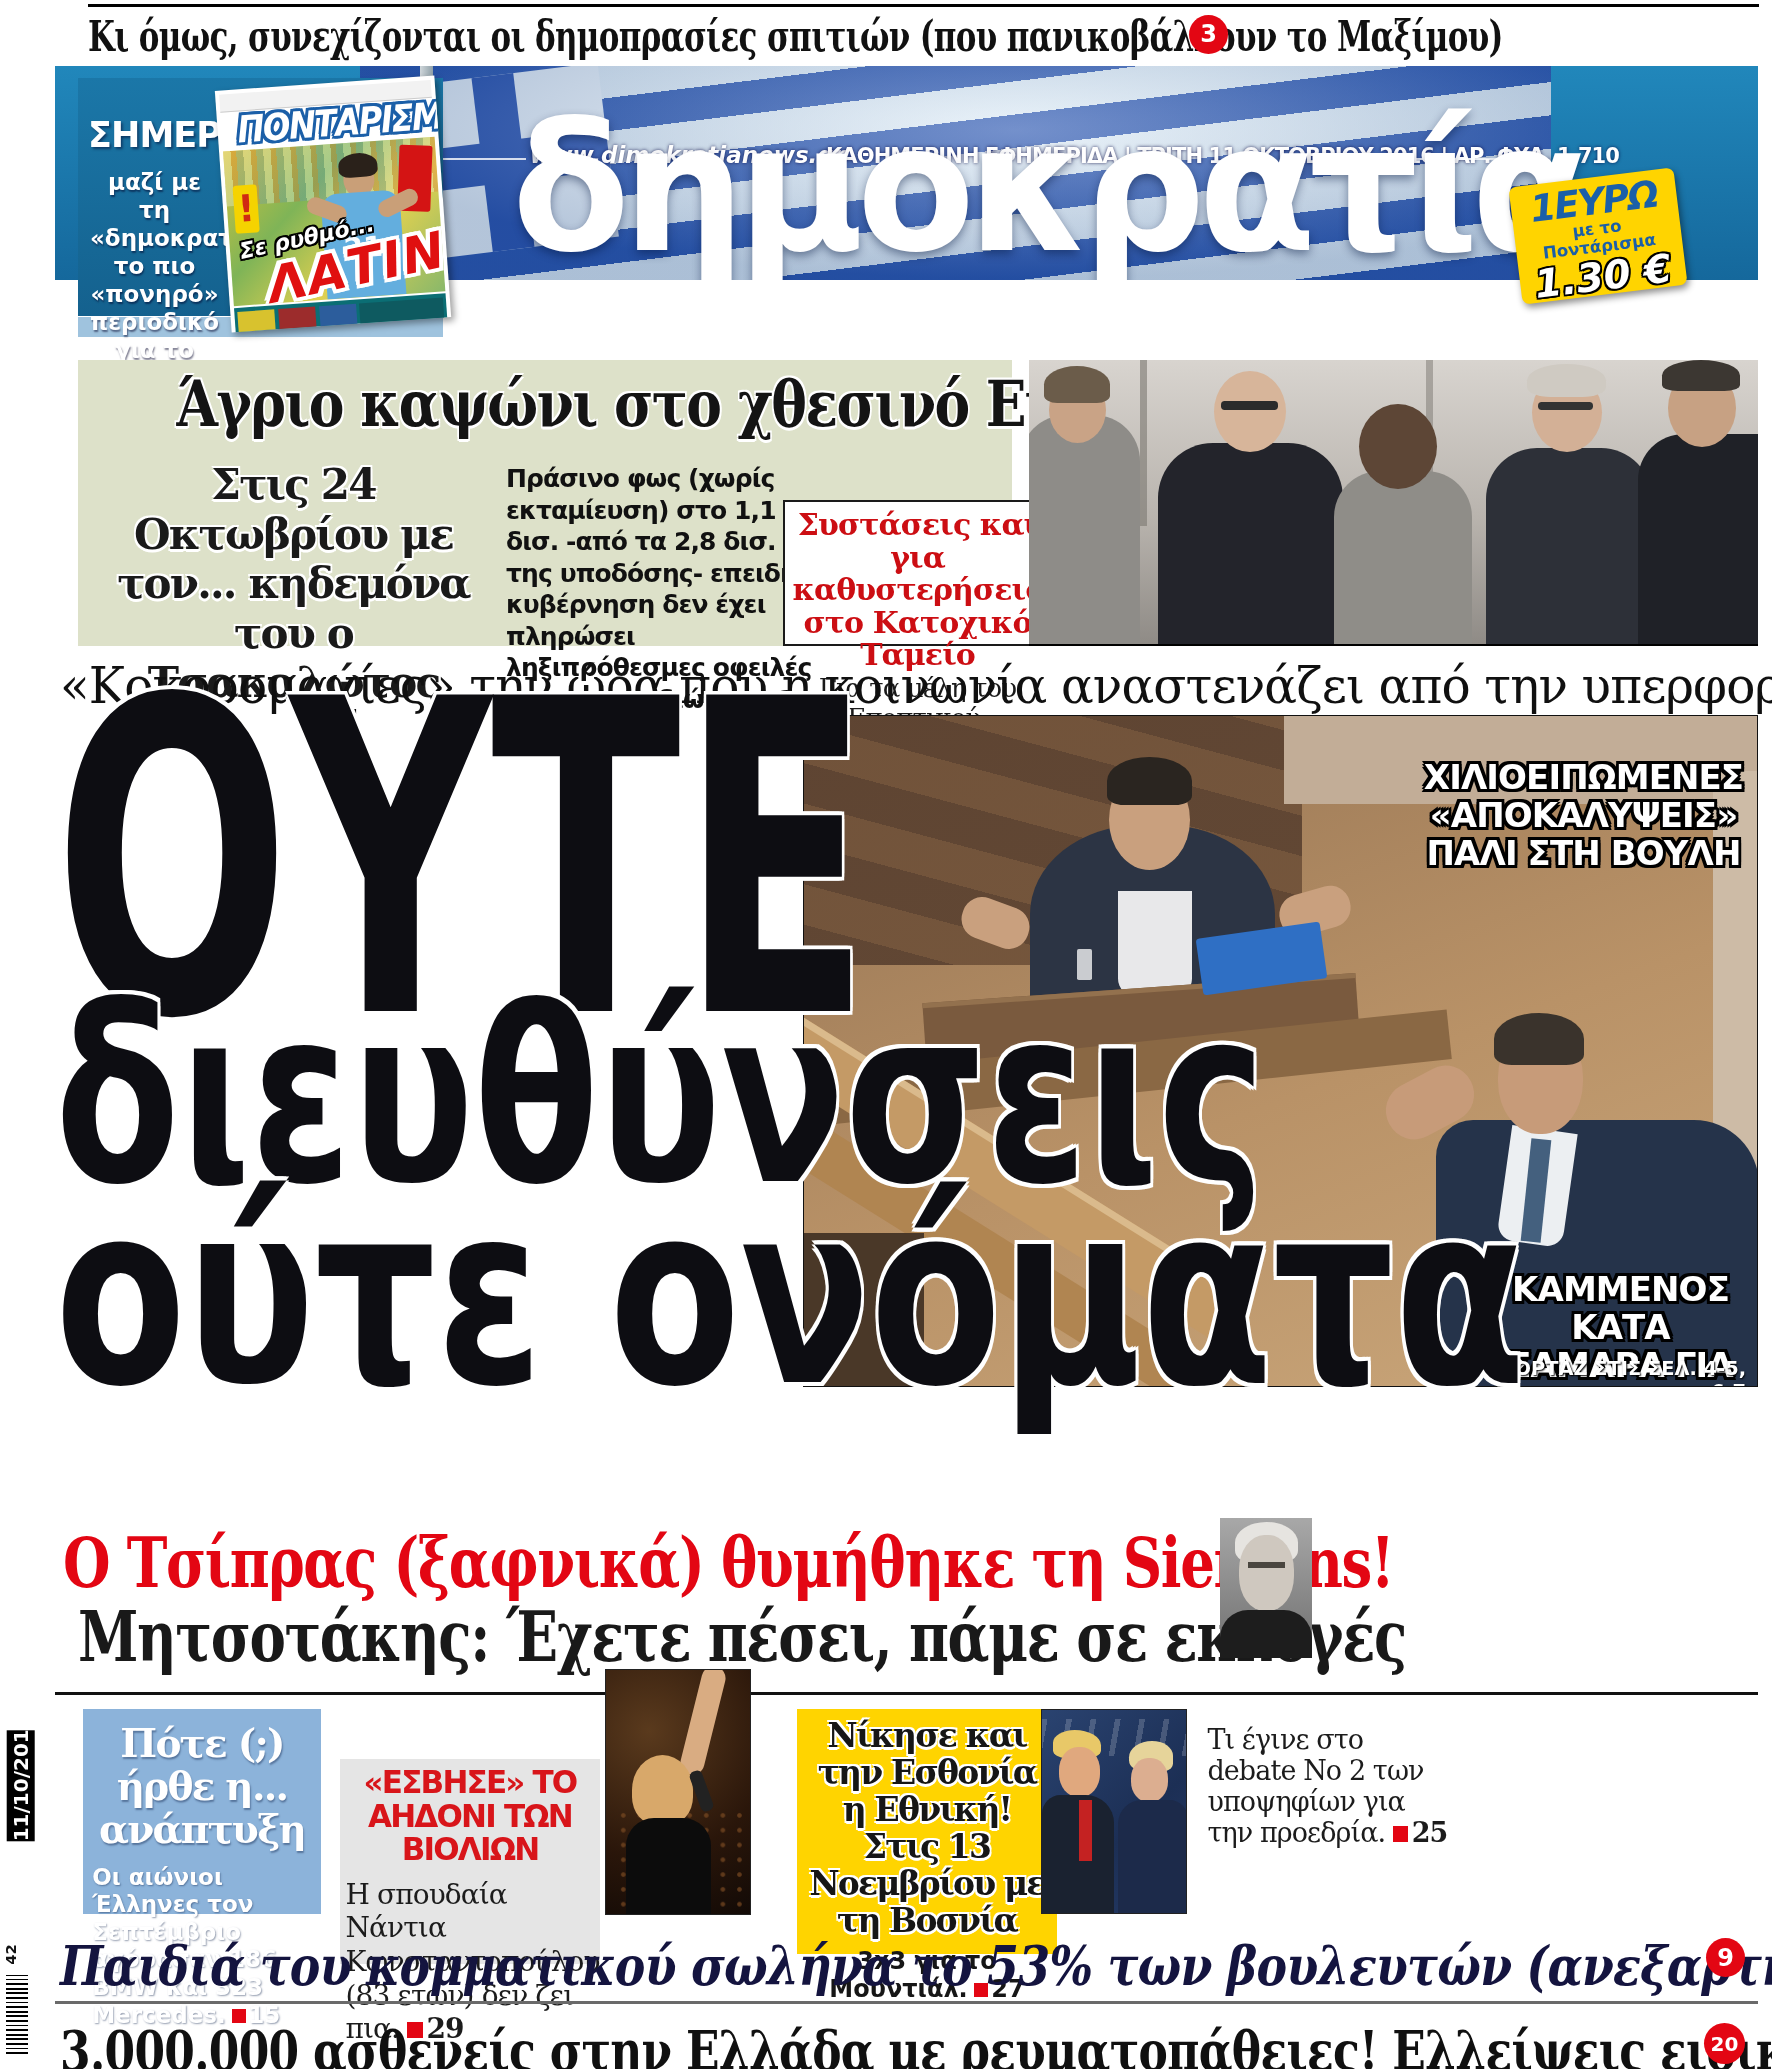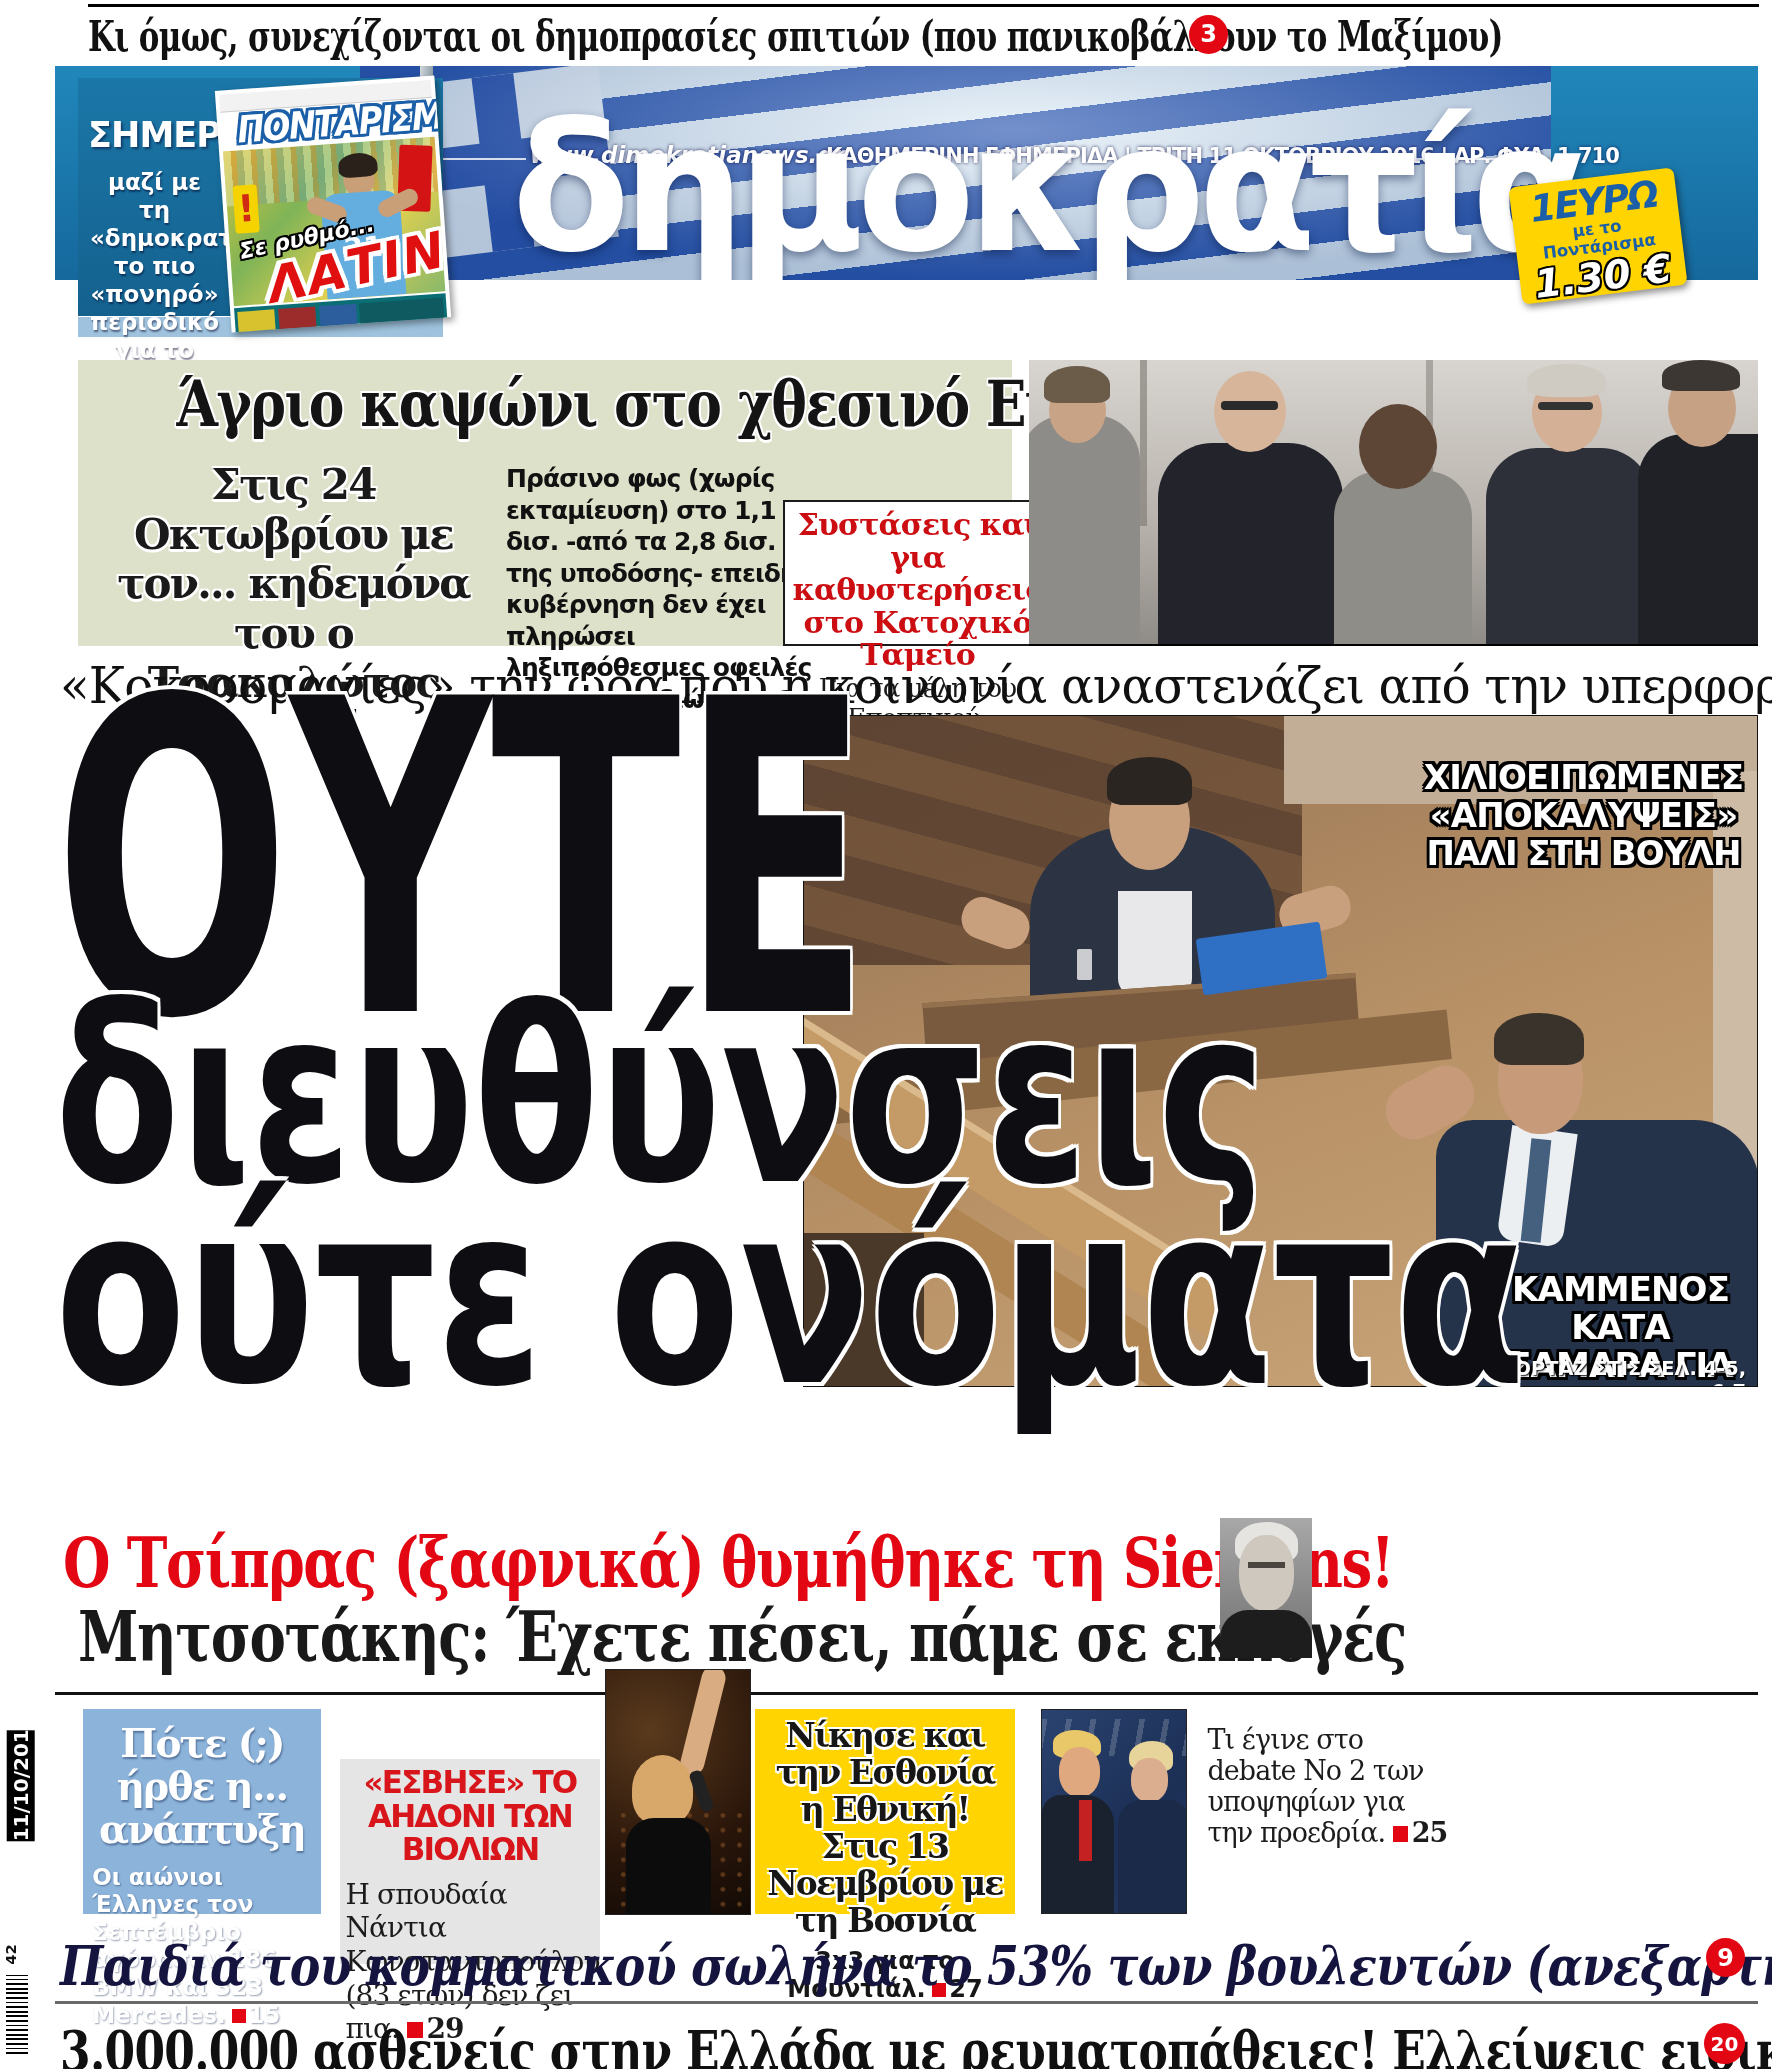--- a/index.html
+++ b/index.html
@@ -195,21 +195,21 @@
   </div>
 
   <div class="photo" style="left:605px;top:1669px;width:146px;height:246px;background:radial-gradient(circle at 30% 25%,#5a3a1d,#2a160a 60%,#120a06);border:0.9px solid #222;z-index:6">
     <div class="shape" style="left:9.2px;top:138px;width:129px;height:102px;background:radial-gradient(circle,#7a4a22 1.8px,transparent 2.8px) 0 0/16.6px 14.8px;opacity:.7"></div>
     <div class="shape" style="left:85px;top:-5.5px;width:24px;height:111px;background:#d9ac82;border-radius:12px;transform:rotate(14deg)"></div>
     <div class="shape" style="left:26px;top:85px;width:61px;height:70px;background:#d8a86a;border-radius:50% 50% 40% 40%"></div>
     <div class="shape" style="left:89px;top:100px;width:13px;height:42px;background:#222;transform:rotate(-20deg);border-radius:5.5px"></div>
     <div class="shape" style="left:20px;top:148px;width:85px;height:102px;background:#0c0c0c;border-radius:28px 28px 0 0"></div>
   </div>
 
-  <div class="abs" style="left:755px;top:1709px;width:260px;height:205px;background:#ffd400;padding:9.2px 7.4px 0">
+  <div class="abs" style="left:797px;top:1709px;width:260px;height:245px;background:#ffd400;padding:9.2px 7.4px 0">
     <div class="serif b ctr glow-w" style="font-size:33px;line-height:1.12;color:#161616;letter-spacing:-1.8px">Νίκησε και την Εσθονία η Εθνική! Στις 13 Νοεμβρίου με τη Βοσνία</div>
     <div class="b ctr" style="font-size:24px;color:#161616;margin-top:7.4px"><span>3x3 για το Μουντιάλ.</span><span class="sq"></span><span>27</span></div>
   </div>
 
   <div class="photo" style="left:1041px;top:1709px;width:146px;height:205px;background:linear-gradient(135deg,#2a4370,#1c2f55 60%,#243a66);border:0.9px solid #222">
     <div class="shape" style="left:0;top:9.2px;width:146px;height:37px;background:repeating-linear-gradient(100deg,rgba(255,255,255,.18) 0 5.5px,transparent 5.5px 24px)"></div>
     <div class="shape" style="left:11px;top:20px;width:48px;height:28px;background:#e8c868;border-radius:50% 60% 30% 30%"></div>
     <div class="shape" style="left:16.6px;top:37px;width:41px;height:50px;background:#e0a87e;border-radius:46%"></div>
     <div class="shape" style="left:0;top:85px;width:72px;height:120px;background:#1a2230;border-radius:18.5px 28px 0 0"></div>
     <div class="shape" style="left:37px;top:90px;width:13px;height:61px;background:#c42222"></div>

